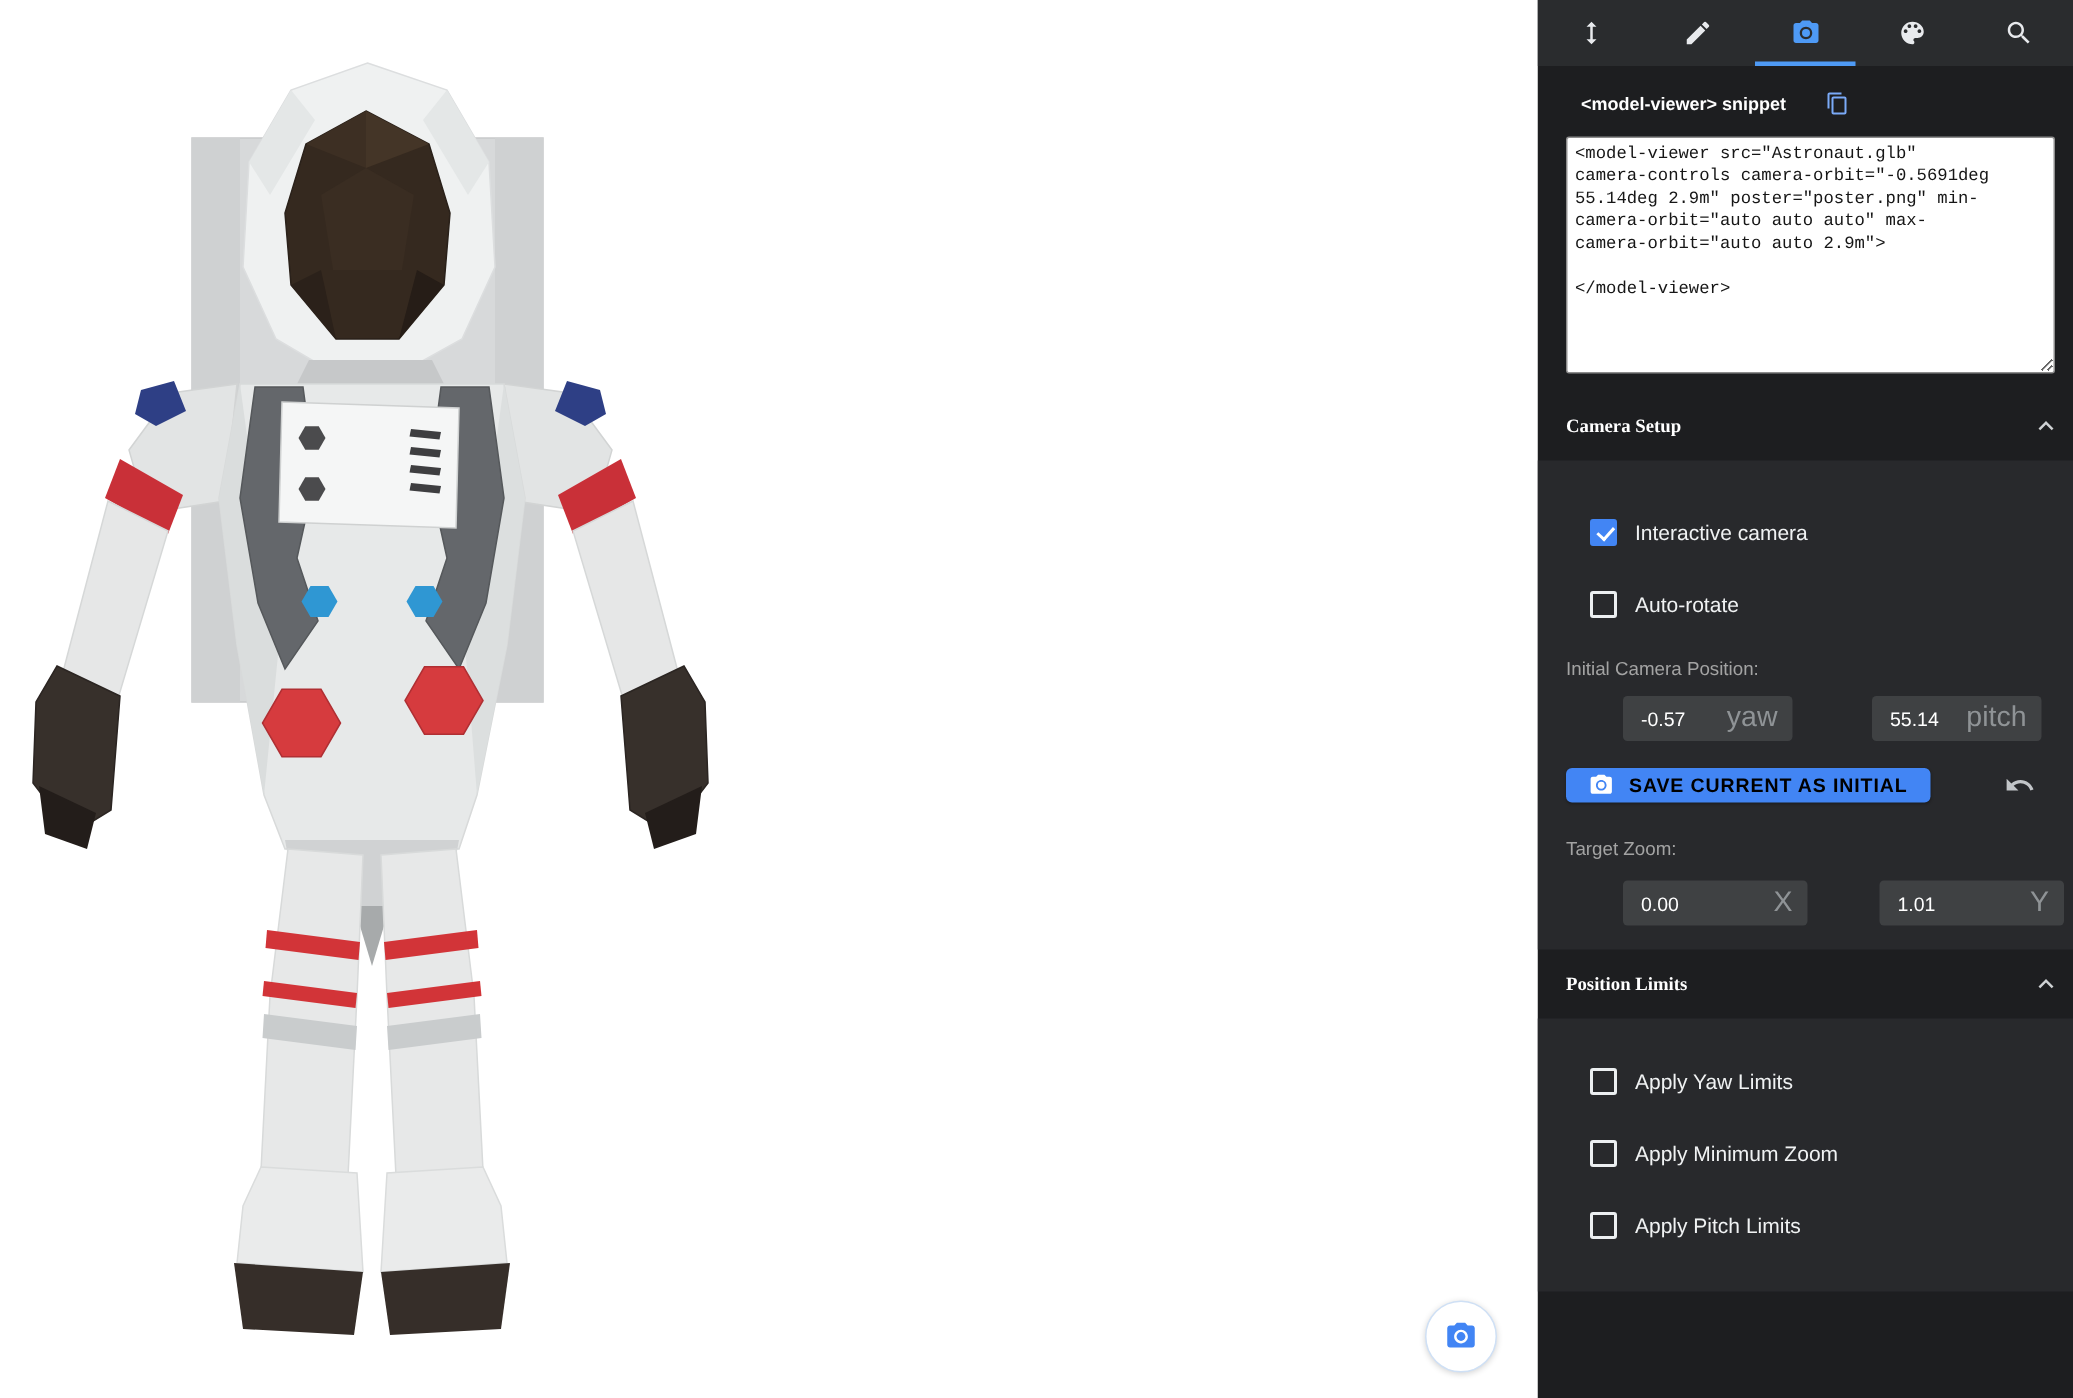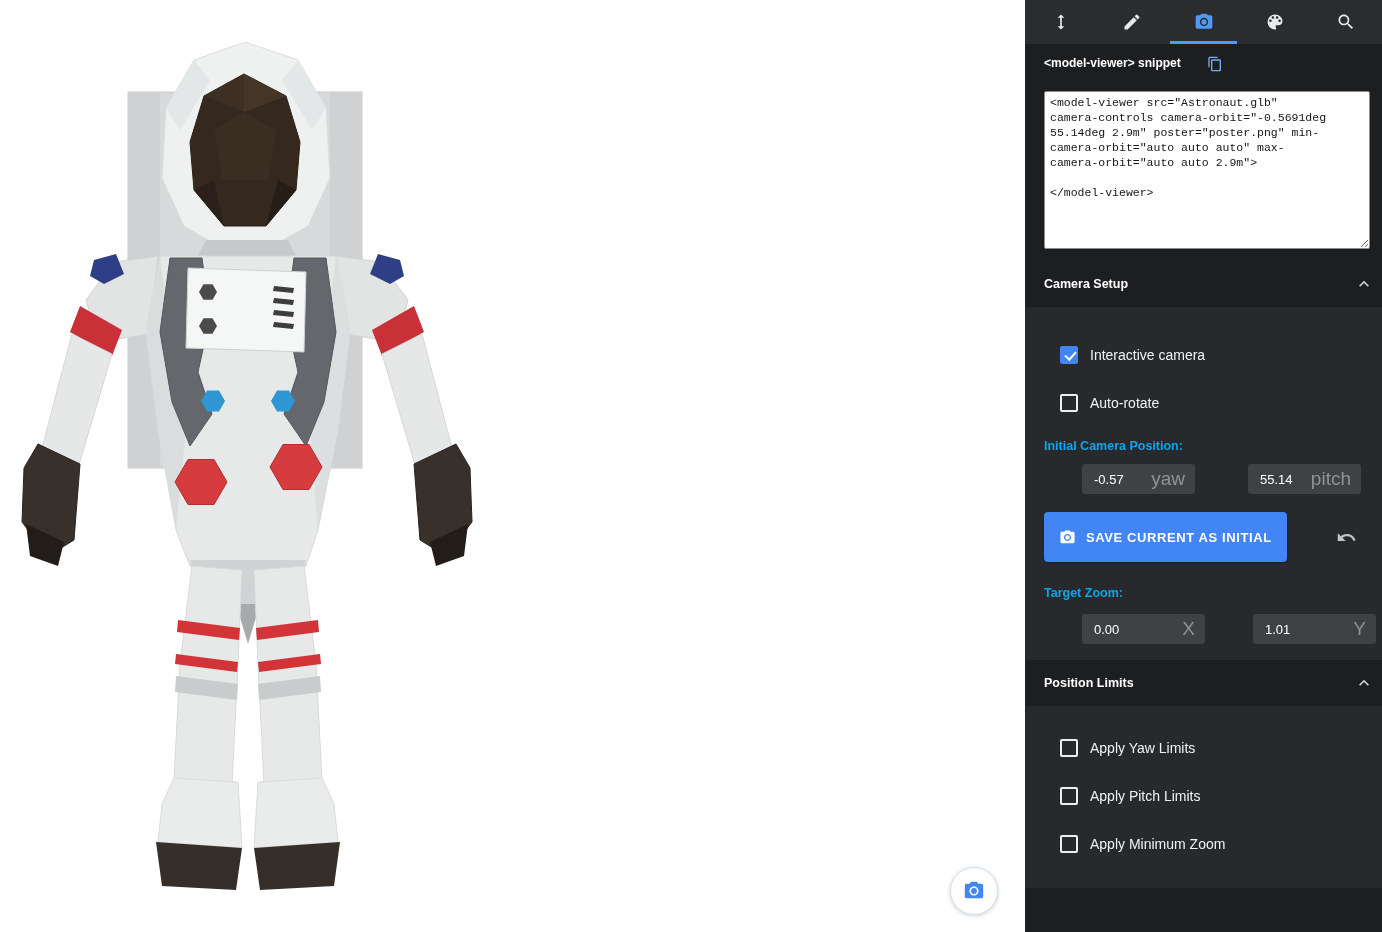--- a/index.html
+++ b/index.html
@@ -16,60 +16,60 @@
 
   
   .panel{width:357px;height:100%;background:#1d1e20;display:flex;flex-direction:column;flex:none;}
   .toolbar{height:44px;background:#2a2c2e;display:flex;flex:none;}
   .tab{flex:1;display:flex;align-items:center;justify-content:center;position:relative;cursor:pointer;}
   .tab svg{width:20px;height:20px;fill:#e8eaed;}
   .tab.active svg{fill:#4e9af5;}
   .tab.active::after{content:"";position:absolute;left:2px;right:2px;bottom:0;height:3px;background:#4e9af5;}
 
   .snippet{padding:12px 19px 0;}
-  .snippet-header{display:flex;height:26px;}
+  .snippet-header{display:flex;align-items:center;height:26px;margin-left:10px;}
   .snippet-title{color:#fff;font-size:12px;font-weight:bold;}
   .copy-btn{margin-left:26px;background:none;border:none;padding:0;cursor:pointer;display:flex;}
   .copy-btn svg{width:16px;height:16px;fill:#7baaf7;}
   textarea.code{display:block;margin-top:9px;width:326px;height:158px;box-sizing:border-box;
        background:#fff;color:#161616;border:1px solid #8d8d8d;border-radius:2px;
        font-family:"Liberation Mono","DejaVu Sans Mono",monospace;font-size:11.5px;line-height:15px;
        padding:3px 5px;resize:both;white-space:pre-wrap;}
 
   .section-header{height:46px;display:flex;align-items:center;justify-content:space-between;
-       padding:0 8px 0 19px;flex:none;}
+       padding:0 8px 0 19px;flex:none;font-family:Liberation Serif, serif;}
   .section-header.first{margin-top:12px;}
   .section-title{color:#fff;font-size:12.5px;font-weight:bold;}
   .chev{background:none;border:none;padding:0;cursor:pointer;display:flex;}
   .chev svg{width:20px;height:20px;fill:#cfd2d4;}
 
   .section-body{background:#28292c;padding:24px 19px 16px;flex:none;}
   .section-body.limits{padding:18px 19px 20px;}
 
   .check-row{display:flex;align-items:center;height:48px;}
   .cb{width:18px;height:18px;box-sizing:border-box;border:2px solid #eceff1;border-radius:2px;
       margin:0 12px 0 16px;position:relative;cursor:pointer;flex:none;}
   .cb.checked{background:#4285f4;border-color:#4285f4;}
   .cb.checked::after{content:"";position:absolute;left:4.5px;top:0.5px;width:5px;height:9px;
       border:solid #fff;border-width:0 2px 2px 0;transform:rotate(42deg);}
   .check-label{color:#f0f2f3;font-size:14px;}
 
-  .field-label{color:#0ea5e9;font-size:12.5px;font-weight:bold;margin-top:12px;}
+  .field-label{color:#a3a3a3;font-size:12.5px;font-weight:normal;margin-top:12px;}
   .field-label.target{margin-top:24px;}
   .fields{display:flex;gap:15px;margin-top:11px;}
   .fields.target{gap:10px;margin-top:14px;}
   .field{position:relative;width:113px;height:30px;flex:none;padding-left:38px;}
   .field.small{width:123px;}
   .field input{width:100%;height:100%;box-sizing:border-box;background:#3f4143;border:none;border-radius:3px;
       color:#fff;font-size:13px;padding:0 42px 0 12px;font-family:"Liberation Sans",sans-serif;outline:none;}
   .field .unit{position:absolute;right:10px;top:50%;transform:translateY(-50%);
       color:#8f9396;font-size:19px;pointer-events:none;}
 
   .save-row{display:flex;align-items:center;margin-top:18px;}
-  .save-btn{height:50px;display:flex;align-items:center;gap:10px;background:#4285f4;color:#ffffff;border:none;
+  .save-btn{height:23px;display:flex;align-items:center;gap:10px;background:#4285f4;color:#000000;border:none;
       border-radius:4px;padding:0 15px;font-size:13px;font-weight:bold;letter-spacing:.6px;
       font-family:"Liberation Sans",sans-serif;cursor:pointer;box-shadow:0 1px 2px rgba(0,0,0,.3);}
   .save-btn svg{width:17px;height:17px;fill:#fff;}
   .undo-btn{margin-left:auto;margin-right:6px;background:none;border:none;padding:0;cursor:pointer;display:flex;}
   .undo-btn svg{width:21px;height:21px;fill:#c2c5c8;}
 </style>
 </head>
 <body>
 
 <div class="app">
@@ -278,22 +278,22 @@
       </button>
     </div>
 
     <div class="section-body limits">
       <div class="check-row">
         <span class="cb"></span>
         <span class="check-label">Apply Yaw Limits</span>
       </div>
       <div class="check-row">
         <span class="cb"></span>
+        <span class="check-label">Apply Minimum Zoom</span>
+      </div>
+      <div class="check-row">
+        <span class="cb"></span>
         <span class="check-label">Apply Pitch Limits</span>
-      </div>
-      <div class="check-row">
-        <span class="cb"></span>
-        <span class="check-label">Apply Minimum Zoom</span>
       </div>
     </div>
 
   </div>
 </div>
 
 </body></html>

